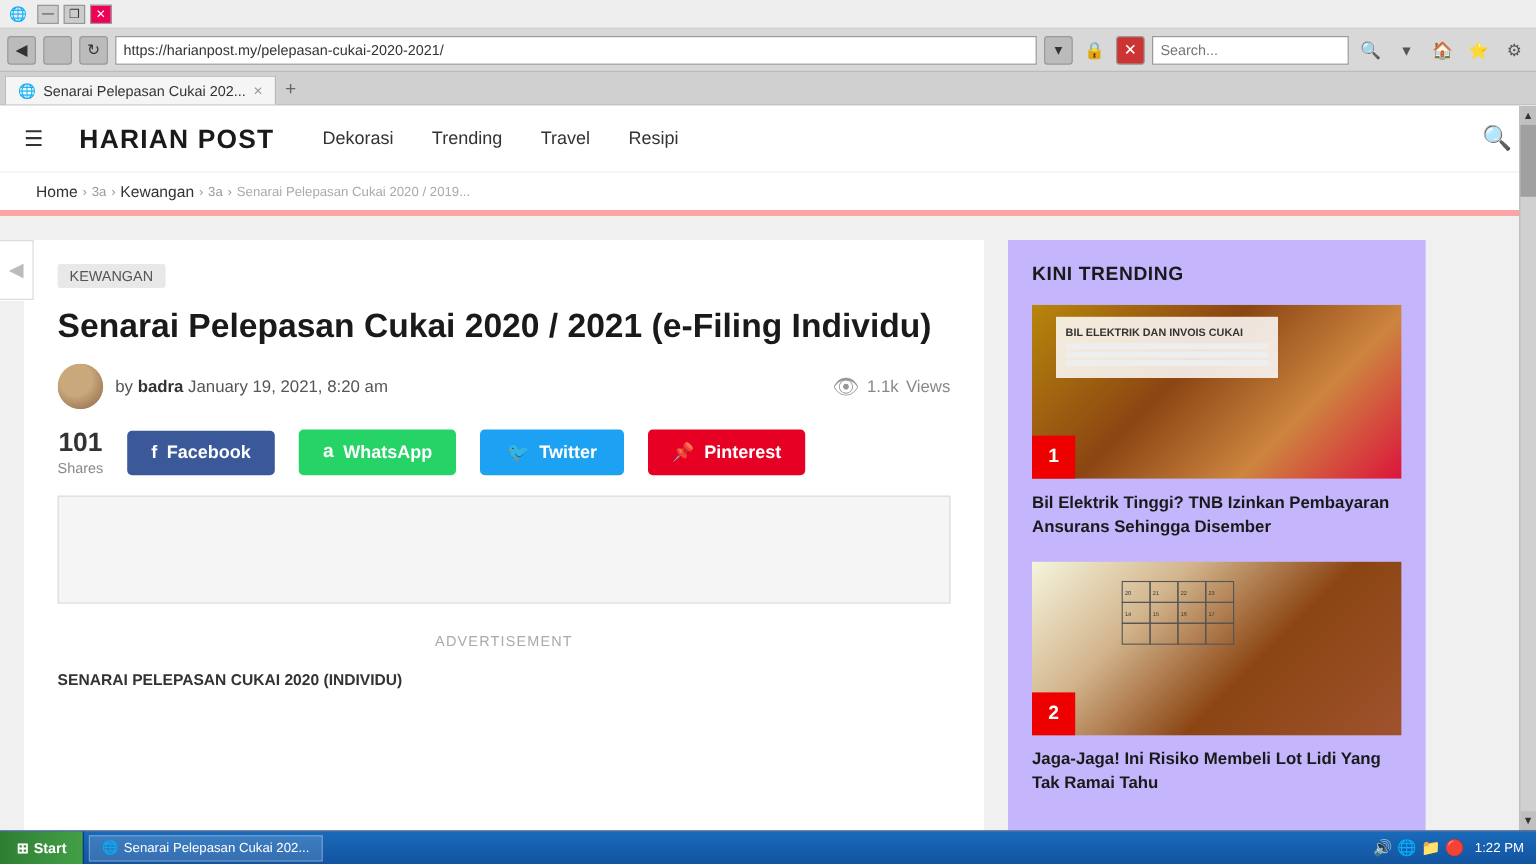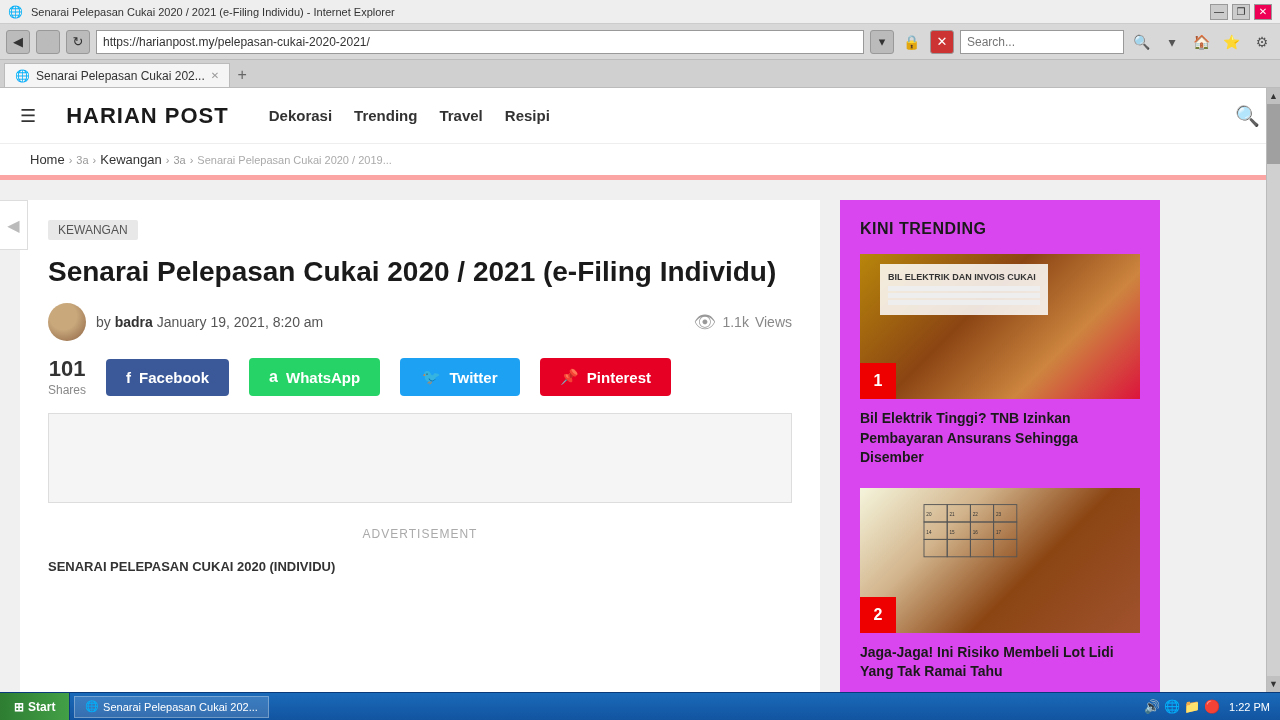--- a/index.html
+++ b/index.html
@@ -84,21 +84,21 @@
       background: white;
       border-bottom: 1px solid #eee;
       padding: 0 20px;
       height: 56px;
       display: flex;
       align-items: center;
       gap: 30px;
     }
     .hamburger { font-size: 18px; cursor: pointer; color: #333; }
     .site-logo { font-size: 22px; font-weight: 900; color: #1a1a1a; letter-spacing: 1px; margin-right: 10px; }
-    .site-nav { display: flex; gap: 22px; font-weight: bold; }
+    .site-nav { display: flex; gap: 32px; }
     .site-nav a { text-decoration: none; color: #333; font-size: 15px; cursor: pointer; }
     .search-icon-btn { margin-left: auto; font-size: 20px; color: #333; cursor: pointer; }
 
     
     .page-body {
       display: flex;
       background: #f0f0f0;
       height: calc(100% - 56px - 36px);
       padding: 20px 20px 0 20px;
       gap: 20px;
@@ -189,22 +189,22 @@
 
     .article-subtitle {
       font-size: 13px;
       font-weight: 700;
       color: #333;
       padding: 8px 0;
     }
 
     
     .sidebar {
-      width: 320px;
-      background: #d946ef;
+      width: 348px;
+      background: #c4b5fd;
       padding: 20px;
       overflow: hidden;
     }
     .sidebar-title {
       font-size: 16px;
       font-weight: 900;
       color: #1a1a1a;
       margin-bottom: 16px;
       letter-spacing: 0.5px;
     }
@@ -322,21 +322,20 @@
       cursor: pointer;
       font-size: 16px;
       color: #bbb;
     }
   </style>
 </head>
 <body>
 
 <div class="browser-titlebar">
   <span>🌐</span>
-  <span class="title" style="font-size:11px;">Senarai Pelepasan Cukai 2020 / 2021 (e-Filing Individu) - Internet Explorer</span>
   <div class="browser-controls">
     <div class="browser-btn">—</div>
     <div class="browser-btn">❐</div>
     <div class="browser-btn close">✕</div>
   </div>
 </div>
 
 <div class="browser-toolbar">
   <div class="nav-btn">◀</div>
   <div class="nav-btn" style="color:#bbb;">▶</div>

